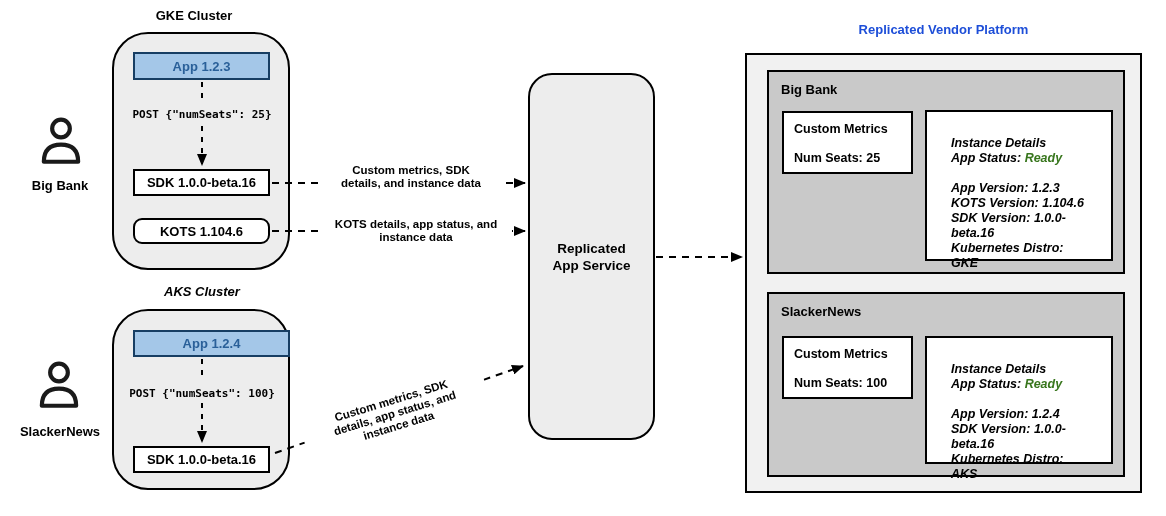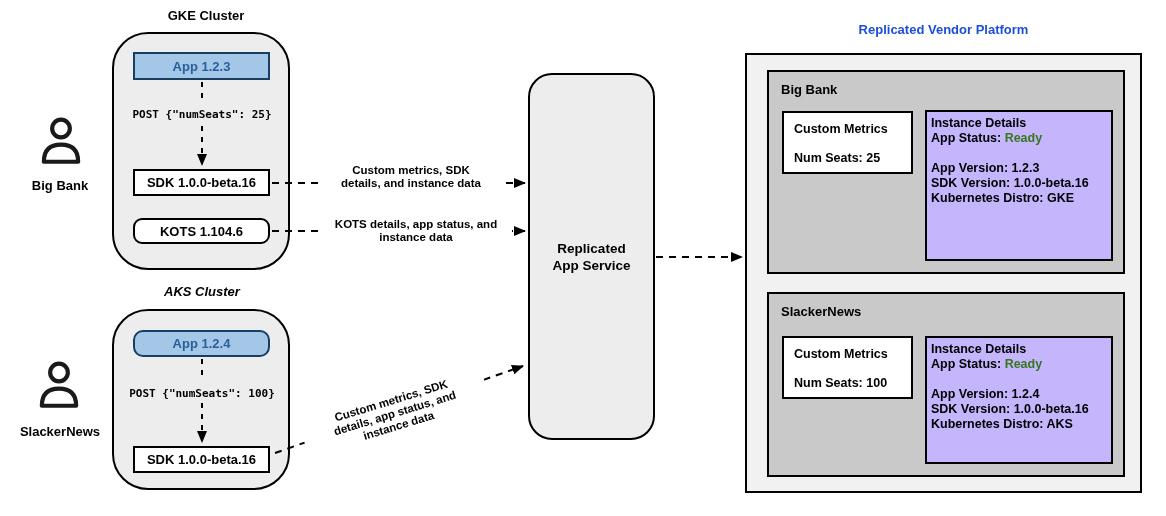--- a/index.html
+++ b/index.html
@@ -30,49 +30,49 @@
              display:flex; flex-direction:column; align-items:center; justify-content:center;
              font-weight:700; font-size:13.5px; line-height:17px; color:#000; z-index:1; }
 
   .platform { position:absolute; background:#f1f1f1; border:2px solid #000; }
   .platform-title { position:absolute; font-weight:700; font-size:13px; text-align:center; color:#1d4ed8; }
   .section { position:absolute; background:#c9c9c9; border:2px solid #000; }
   .section-name { position:absolute; left:12px; top:10px; font-weight:700; font-size:13px; color:#000; }
   .cmbox { position:absolute; background:#fff; border:2px solid #000; padding:9px 10px;
            font-weight:700; font-size:12.5px; color:#000; }
   .cm-value { margin-top:15px; }
-  .idbox { position:absolute; background:#c4b5fd; border:2px solid #000; padding:4px;
-           font-weight:700; font-size:12.5px; line-height:15px; color:#000; }
+  .idbox { position:absolute; background:#ffffff; border:2px solid #000; padding:24px;
+           font-weight:700; font-size:12.5px; line-height:15px; color:#000;font-style:italic; }
   .id-status { }
   .id-details { margin-top:15px; }
   .green { color:#38761d; }
 
   svg.connectors { position:absolute; left:0; top:0; z-index:2; pointer-events:none; }
 </style>
 </head>
 <body>
 
 <div id="canvas">
 
-  <div class="cluster-title" style="left:116px; top:8px; width:180px;">GKE Cluster</div>
+  <div class="cluster-title" style="left:104px; top:8px; width:180px;">GKE Cluster</div>
   <div class="cluster" style="left:112px; top:32px; width:178px; height:238px;"></div>
   <div class="appbox" style="left:133px; top:52px; width:137px; height:28px;">App 1.2.3</div>
   <div class="post-label" style="left:118px; top:108px; width:168px;">POST {"numSeats": 25}</div>
   <div class="whitebox" style="left:133px; top:169px; width:137px; height:27px;">SDK 1.0.0-beta.16</div>
   <div class="whitebox" style="left:133px; top:218px; width:137px; height:26px;border-radius:9px;">KOTS 1.104.6</div>
 
   <svg class="actor-icon" style="left:36px; top:116px;" width="50" height="52" viewBox="0 0 48 50">
     <circle cx="24" cy="12" r="8.5" fill="none" stroke="#1a1a1a" stroke-width="4"></circle>
     <path d="M7.5 44 L40.5 44 Q40.5 27.5 24 27.5 Q7.5 27.5 7.5 44 Z" fill="none" stroke="#1a1a1a" stroke-width="4" stroke-linejoin="round"></path>
   </svg>
   <div class="actor-label" style="left:15px; top:178px; width:90px;">Big Bank</div>
 
   <div class="cluster-title" style="left:112px; top:284px; width:180px;font-style:italic;">AKS Cluster</div>
   <div class="cluster" style="left:112px; top:309px; width:178px; height:181px;"></div>
-  <div class="appbox" style="left:133px; top:330px; width:137px; height:27px;border-radius:10px;">App 1.2.4</div>
+  <div class="appbox" style="left:133px; top:330px; width:157px; height:27px;">App 1.2.4</div>
   <div class="post-label" style="left:113px; top:387px; width:178px;">POST {"numSeats": 100}</div>
   <div class="whitebox" style="left:133px; top:446px; width:137px; height:27px;">SDK 1.0.0-beta.16</div>
 
   <svg class="actor-icon" style="left:34px; top:360px;" width="50" height="52" viewBox="0 0 48 50">
     <circle cx="24" cy="12" r="8.5" fill="none" stroke="#1a1a1a" stroke-width="4"></circle>
     <path d="M7.5 44 L40.5 44 Q40.5 27.5 24 27.5 Q7.5 27.5 7.5 44 Z" fill="none" stroke="#1a1a1a" stroke-width="4" stroke-linejoin="round"></path>
   </svg>
   <div class="actor-label" style="left:5px; top:424px; width:110px;">SlackerNews</div>
 
   <svg class="connectors" width="1166" height="516">
@@ -126,20 +126,21 @@
         <div class="cm-value">Num Seats: 25</div>
       </div>
       <div class="idbox" style="left:156px; top:38px; width:188px; height:151px;">
         <div>Instance Details</div>
         <div class="id-status">
           <span>App Status:</span>
           <span class="green">Ready</span>
         </div>
         <div class="id-details">
           <div>App Version: 1.2.3</div>
+          <div>KOTS Version: 1.104.6</div>
           <div>SDK Version: 1.0.0-beta.16</div>
           <div>Kubernetes Distro: GKE</div>
         </div>
       </div>
     </div>
 
     <div class="section" style="left:20px; top:237px; width:358px; height:185px;">
       <div class="section-name">SlackerNews</div>
       <div class="cmbox" style="left:13px; top:42px; width:131px; height:63px;">
         <div>Custom Metrics</div>

